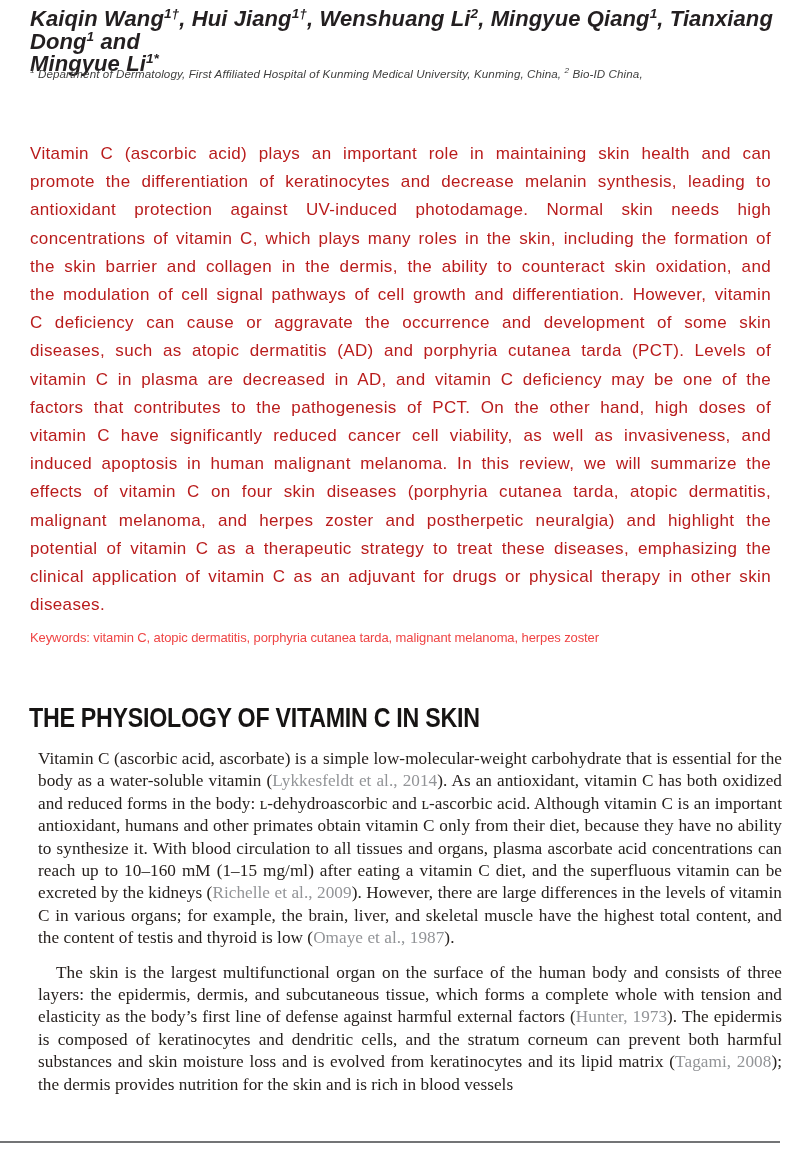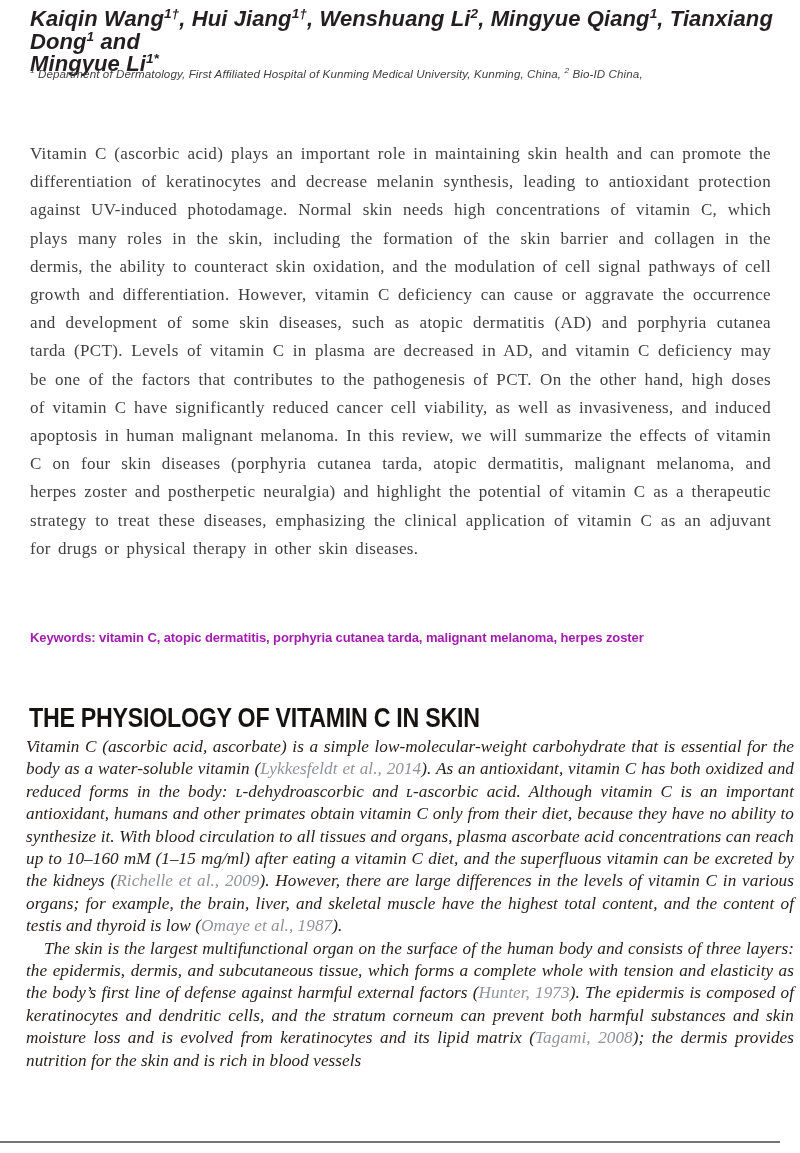--- a/index.html
+++ b/index.html
@@ -24,48 +24,48 @@
     position: absolute; left: 30px; top: 63px; width: 748px;
     font-style: italic; font-weight: 400;
     font-size: 11.6px; line-height: 21px;
     color: #3f3f3e; letter-spacing: 0.1px;
   }
   .affiliations sup { font-size: 70%; line-height: 0; }
 
   .abstract {
     position: absolute; left: 30px; top: 140px; width: 741px;
     font-size: 17px; line-height: 28.2px;
-    color: #404040;
+    color: #b91c1c;
     text-align: justify;
-    letter-spacing: 0.35px; word-spacing: 2.5px; font-family: Liberation Serif, serif;
+    letter-spacing: 0.35px; word-spacing: 2.5px;
   }
 
   .keywords {
     position: absolute; left: 30px; top: 629px; width: 748px;
-    font-weight: 700; font-size: 13px; line-height: 17px;
-    color: #a21caf; letter-spacing: -0.1px;
+    font-weight: 400; font-size: 13px; line-height: 17px;
+    color: #ef4444; letter-spacing: -0.1px;
   }
 
   .section-title {
     position: absolute; left: 29px; top: 684px;
     font-weight: 700; font-size: 27px; line-height: 32px;
     color: #161413; letter-spacing: -0.3px;
     white-space: nowrap;
     transform: scaleX(0.86); transform-origin: 0 50%;
   }
 
   .body-text {
     position: absolute; left: 26px; top: 736px; width: 768px;
     font-family: "Liberation Serif", "DejaVu Serif", serif;
     font-size: 17.2px; line-height: 22.4px;
     color: #27211e;
     text-align: justify;
     letter-spacing: 0.05px;
   }
-  .body-text p { margin: 0; font-style: italic; }
+  .body-text p { margin: 12px; }
   .body-text p.indent { text-indent: 18px; }
 
   .cite { color: #929497; }
 
   .divider {
     position: absolute; left: 0; top: 1141px;
     width: 780px; height: 2px;
     background: #737476;
   }
 </style>

